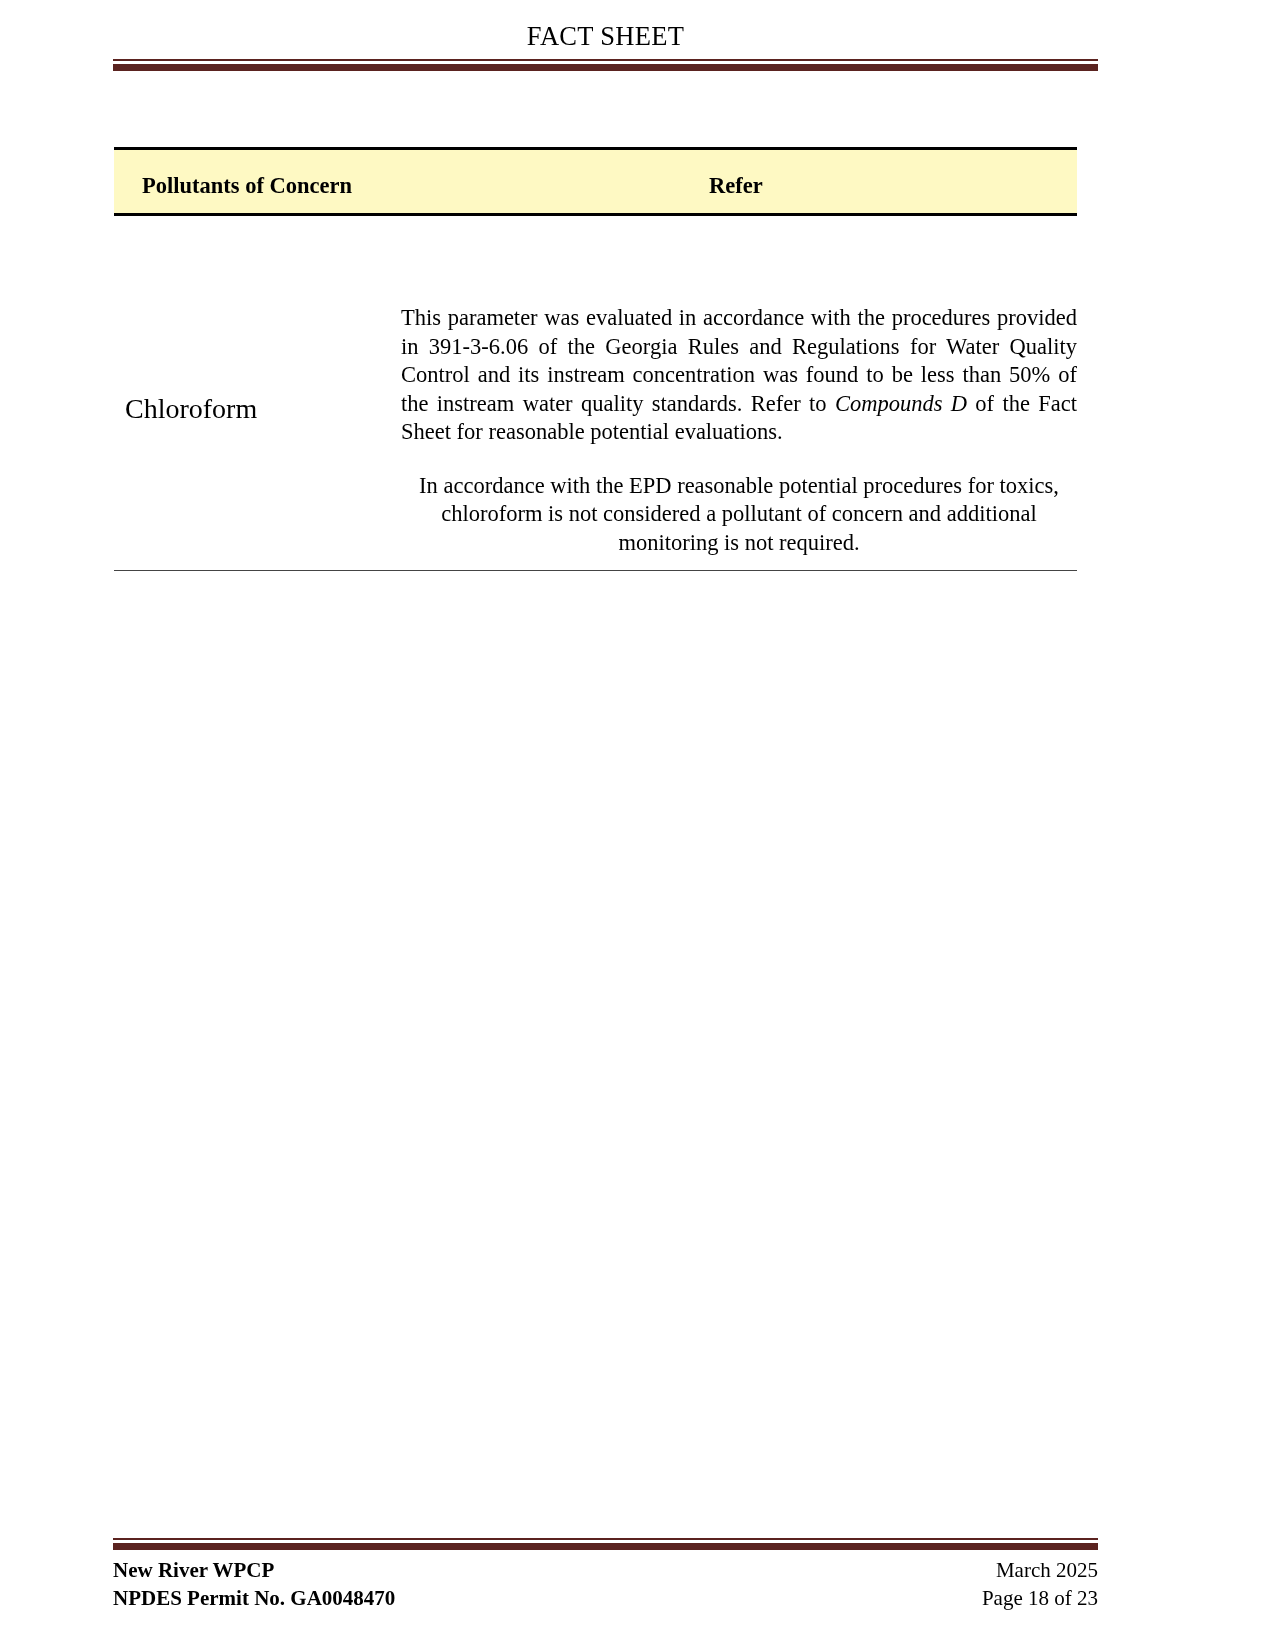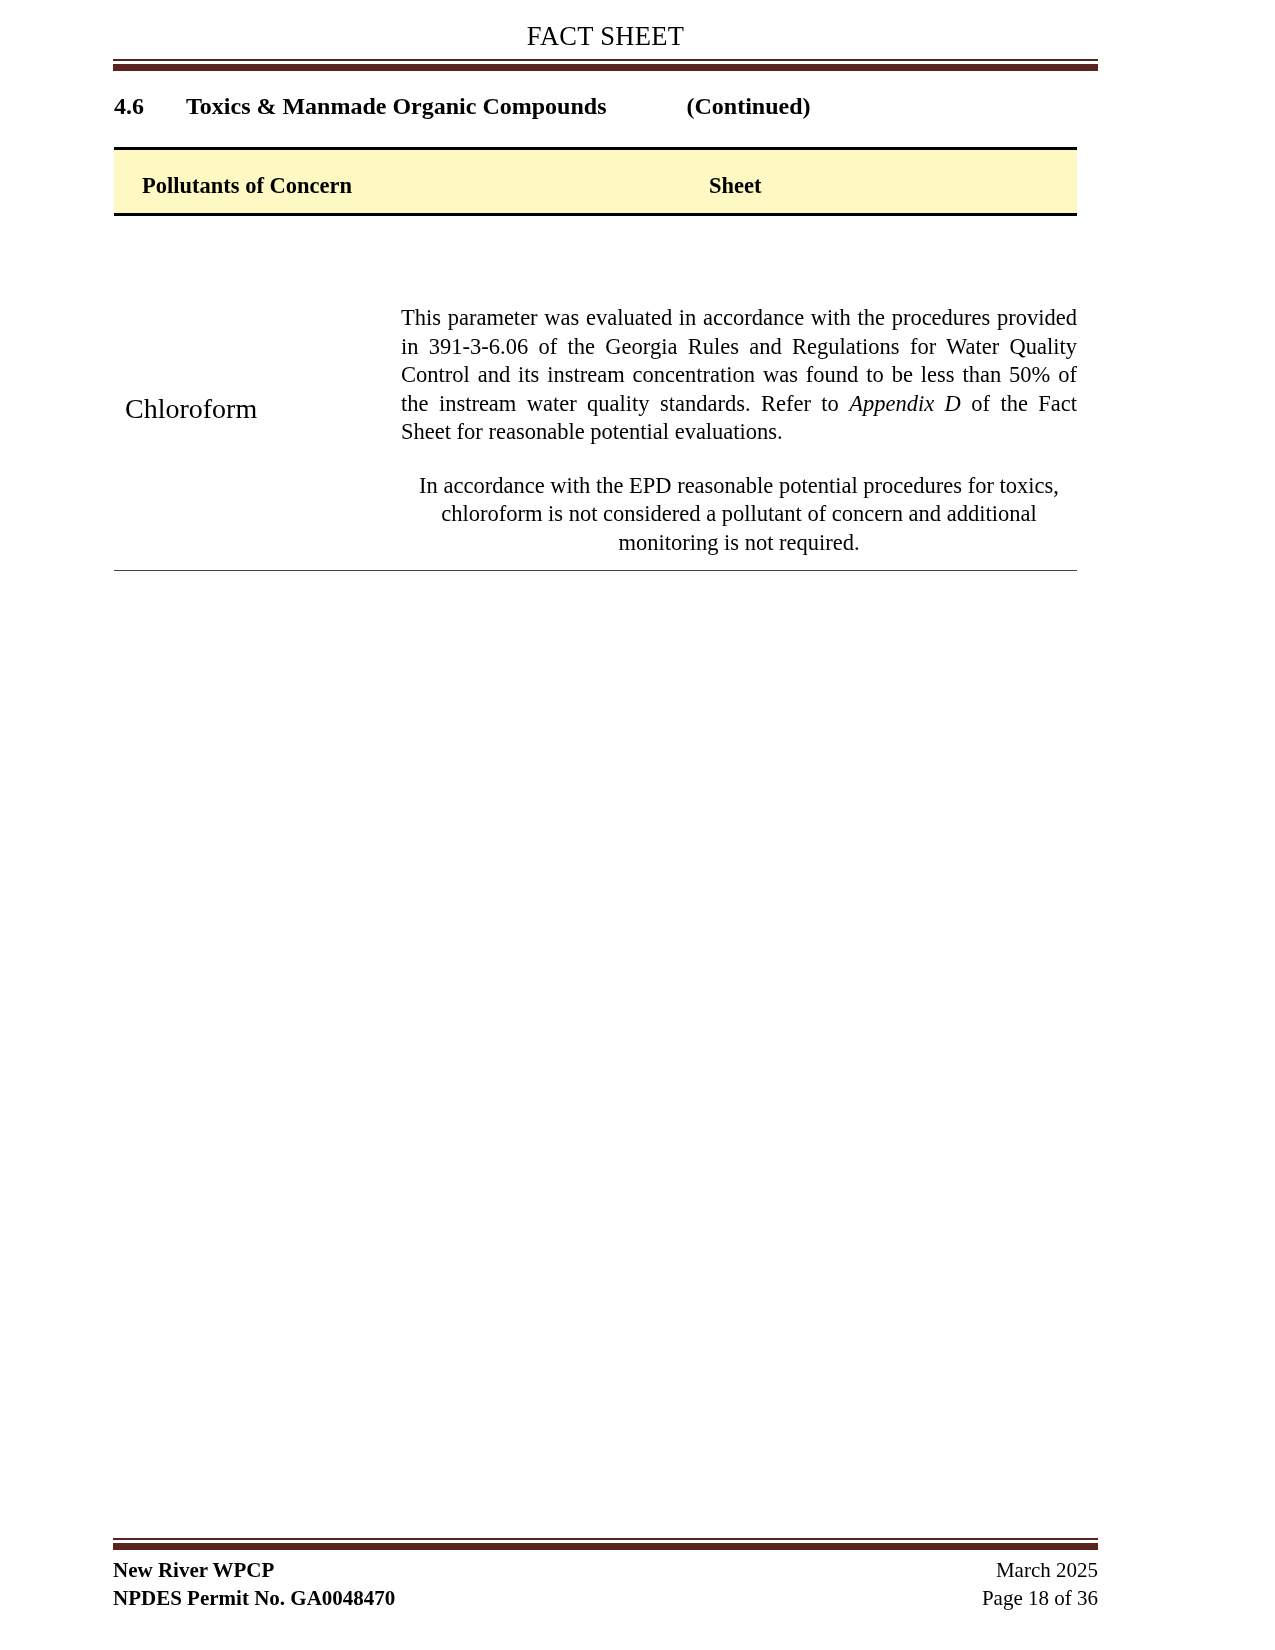--- a/index.html
+++ b/index.html
@@ -186,56 +186,53 @@
 
   <div class="header-zone">
     <div class="header-title">FACT SHEET</div>
     <div class="header-rule">
       <div class="thin"></div>
       <div class="gap"></div>
       <div class="thick"></div>
     </div>
   </div>
 
-  <div class="section-heading">
-    <span class="num">4.6</span><span class="title">Toxics &amp; Manmade Organic Compounds</span><span class="continued">(Continued)</span>
-  </div>
 
   <div class="poc-table">
 
     <div class="thead">
       <div class="th th-pollutant">Pollutants of Concern</div>
-      <div class="th th-basis">Sheet</div>
+      <div class="th th-basis">Refer</div>
     </div>
 
     <div class="tbody">
       <div class="row">
 
         <div class="cell-pollutant">Chloroform</div>
 
         <div class="cell-basis">
-          <p><span>This parameter was evaluated in accordance with the procedures provided in 391-3-6.06 of the Georgia Rules and Regulations for Water Quality Control and its instream concentration was found to be less than 50% of the instream water quality standards.  Refer to </span><span class="ital">Appendix D</span><span> of the Fact Sheet for reasonable potential evaluations.</span></p>
+          <p><span>This parameter was evaluated in accordance with the procedures provided in 391-3-6.06 of the Georgia Rules and Regulations for Water Quality Control and its instream concentration was found to be less than 50% of the instream water quality standards.  Refer to </span><span class="ital">Compounds D</span><span> of the Fact Sheet for reasonable potential evaluations.</span></p>
           <p>In accordance with the EPD reasonable potential procedures for toxics, chloroform is not considered a pollutant of concern and additional monitoring is not required.</p>
         </div>
 
       </div>
     </div>
   </div>
 
   <div class="footer-zone">
     <div class="footer-rule">
       <div class="thin"></div>
       <div class="gap"></div>
       <div class="thick"></div>
     </div>
     <div class="footer-cols">
       <div class="footer-left">
         <div class="footer-line">New River WPCP</div>
         <div class="footer-line">NPDES Permit No. GA0048470</div>
       </div>
       <div class="footer-right">
         <div class="footer-line">March 2025</div>
-        <div class="footer-line">Page 18 of 36</div>
+        <div class="footer-line">Page 18 of 23</div>
       </div>
     </div>
   </div>
 
 </div>
 
 </body></html>

